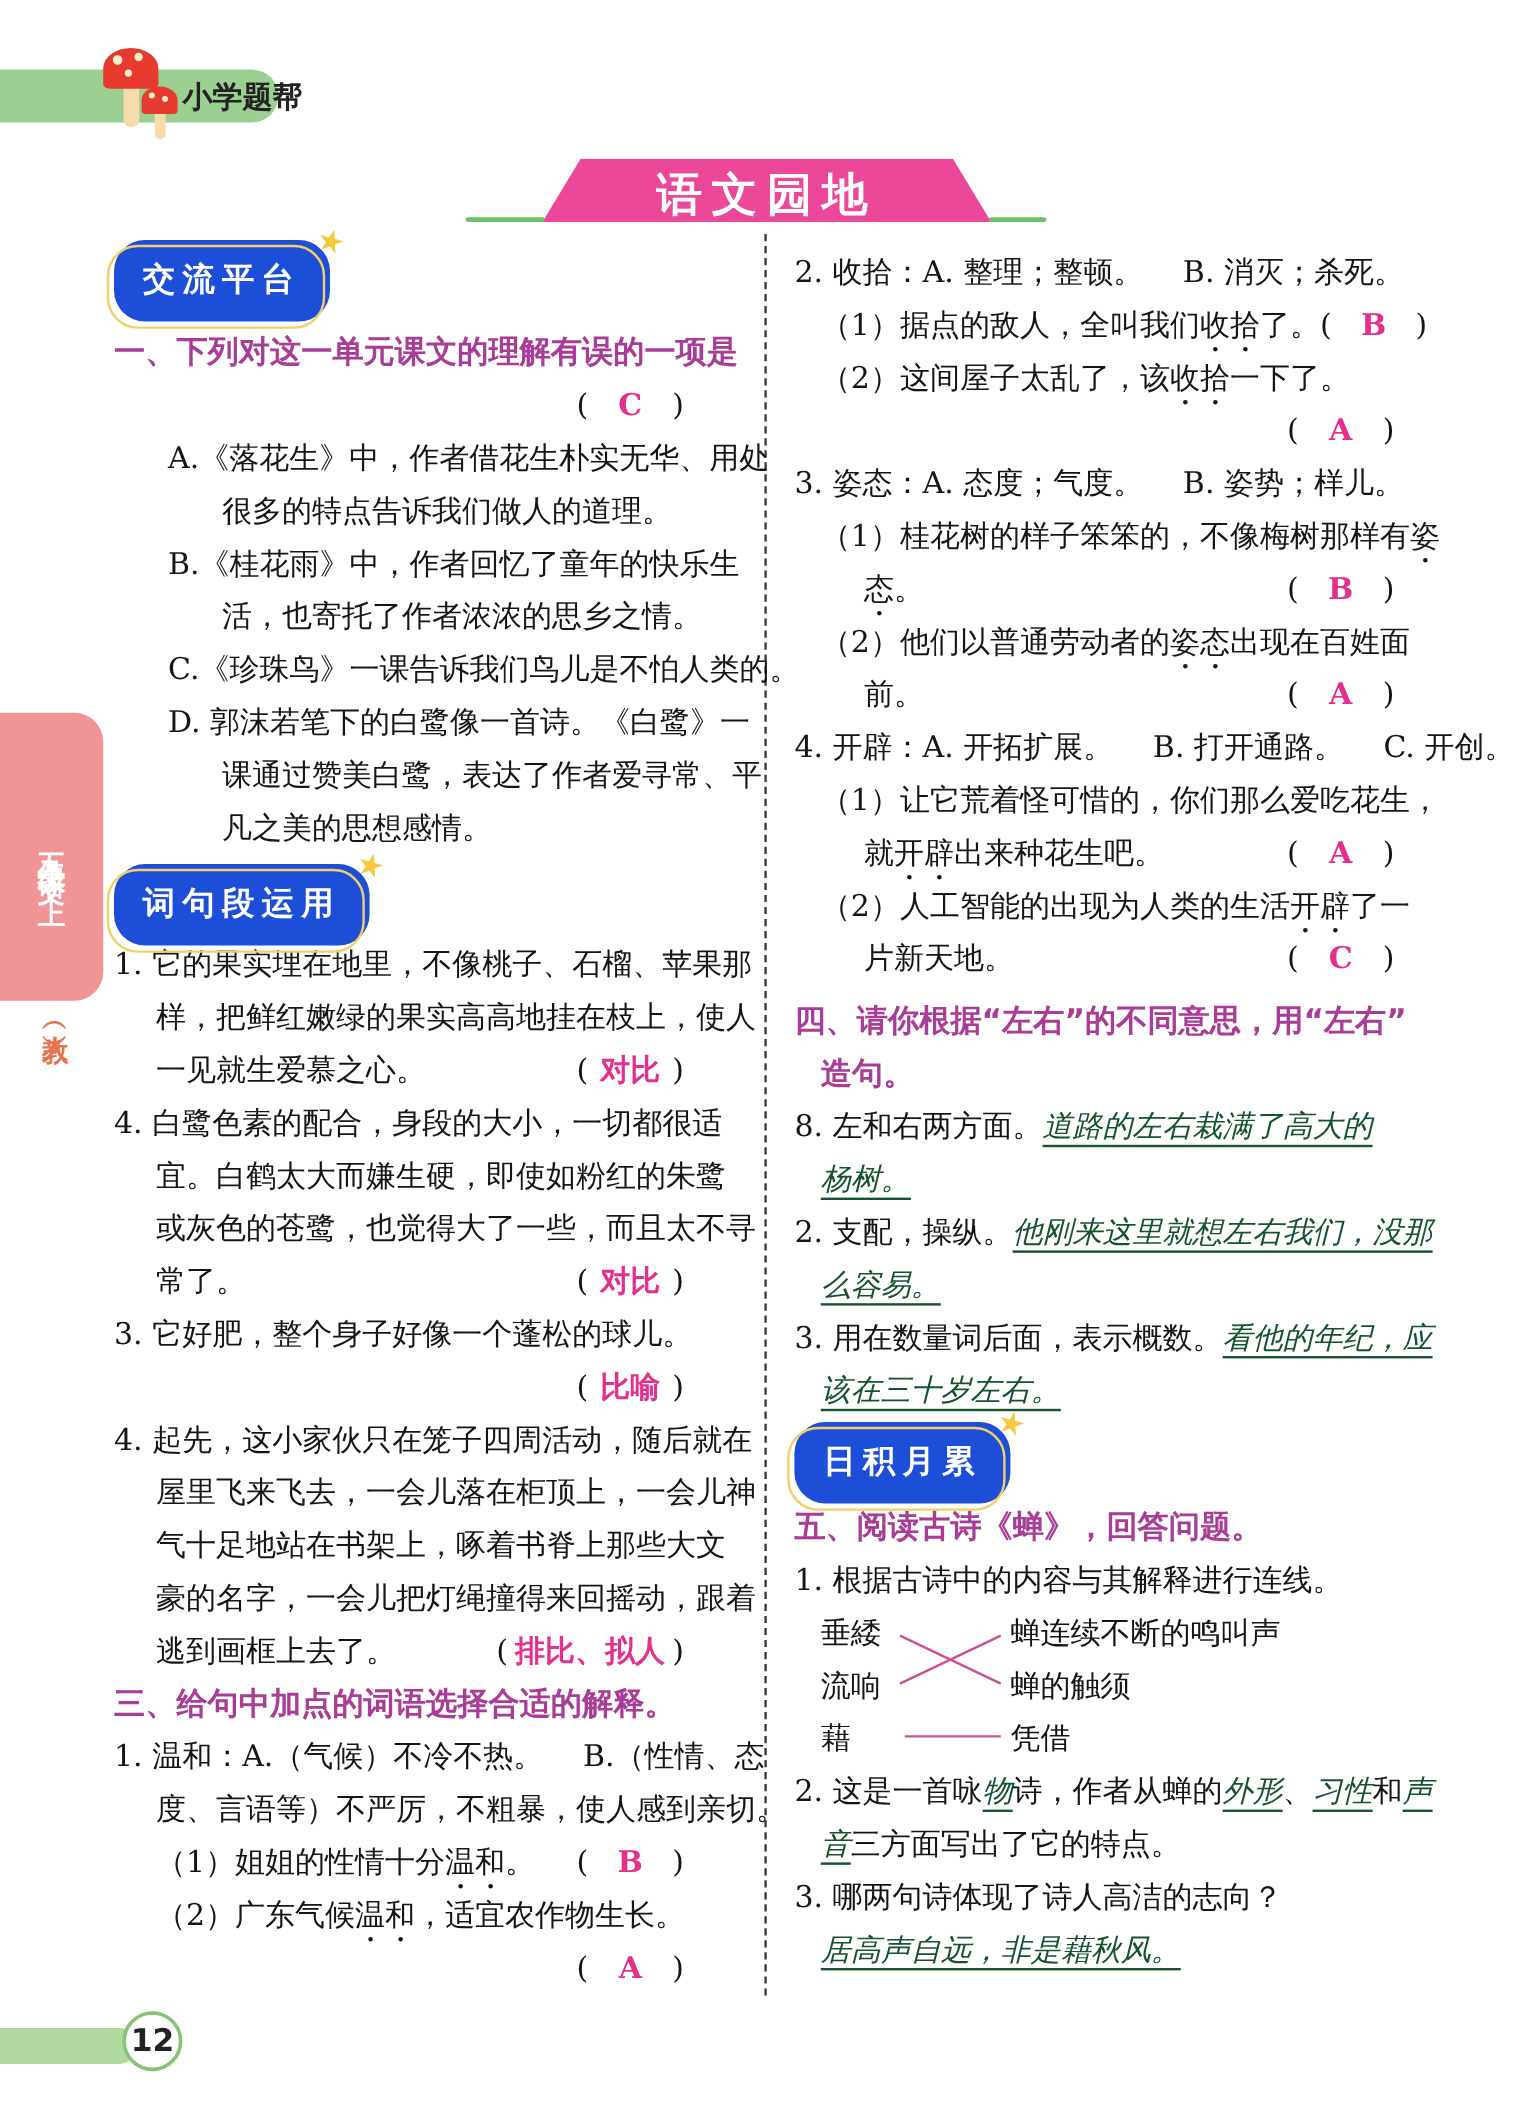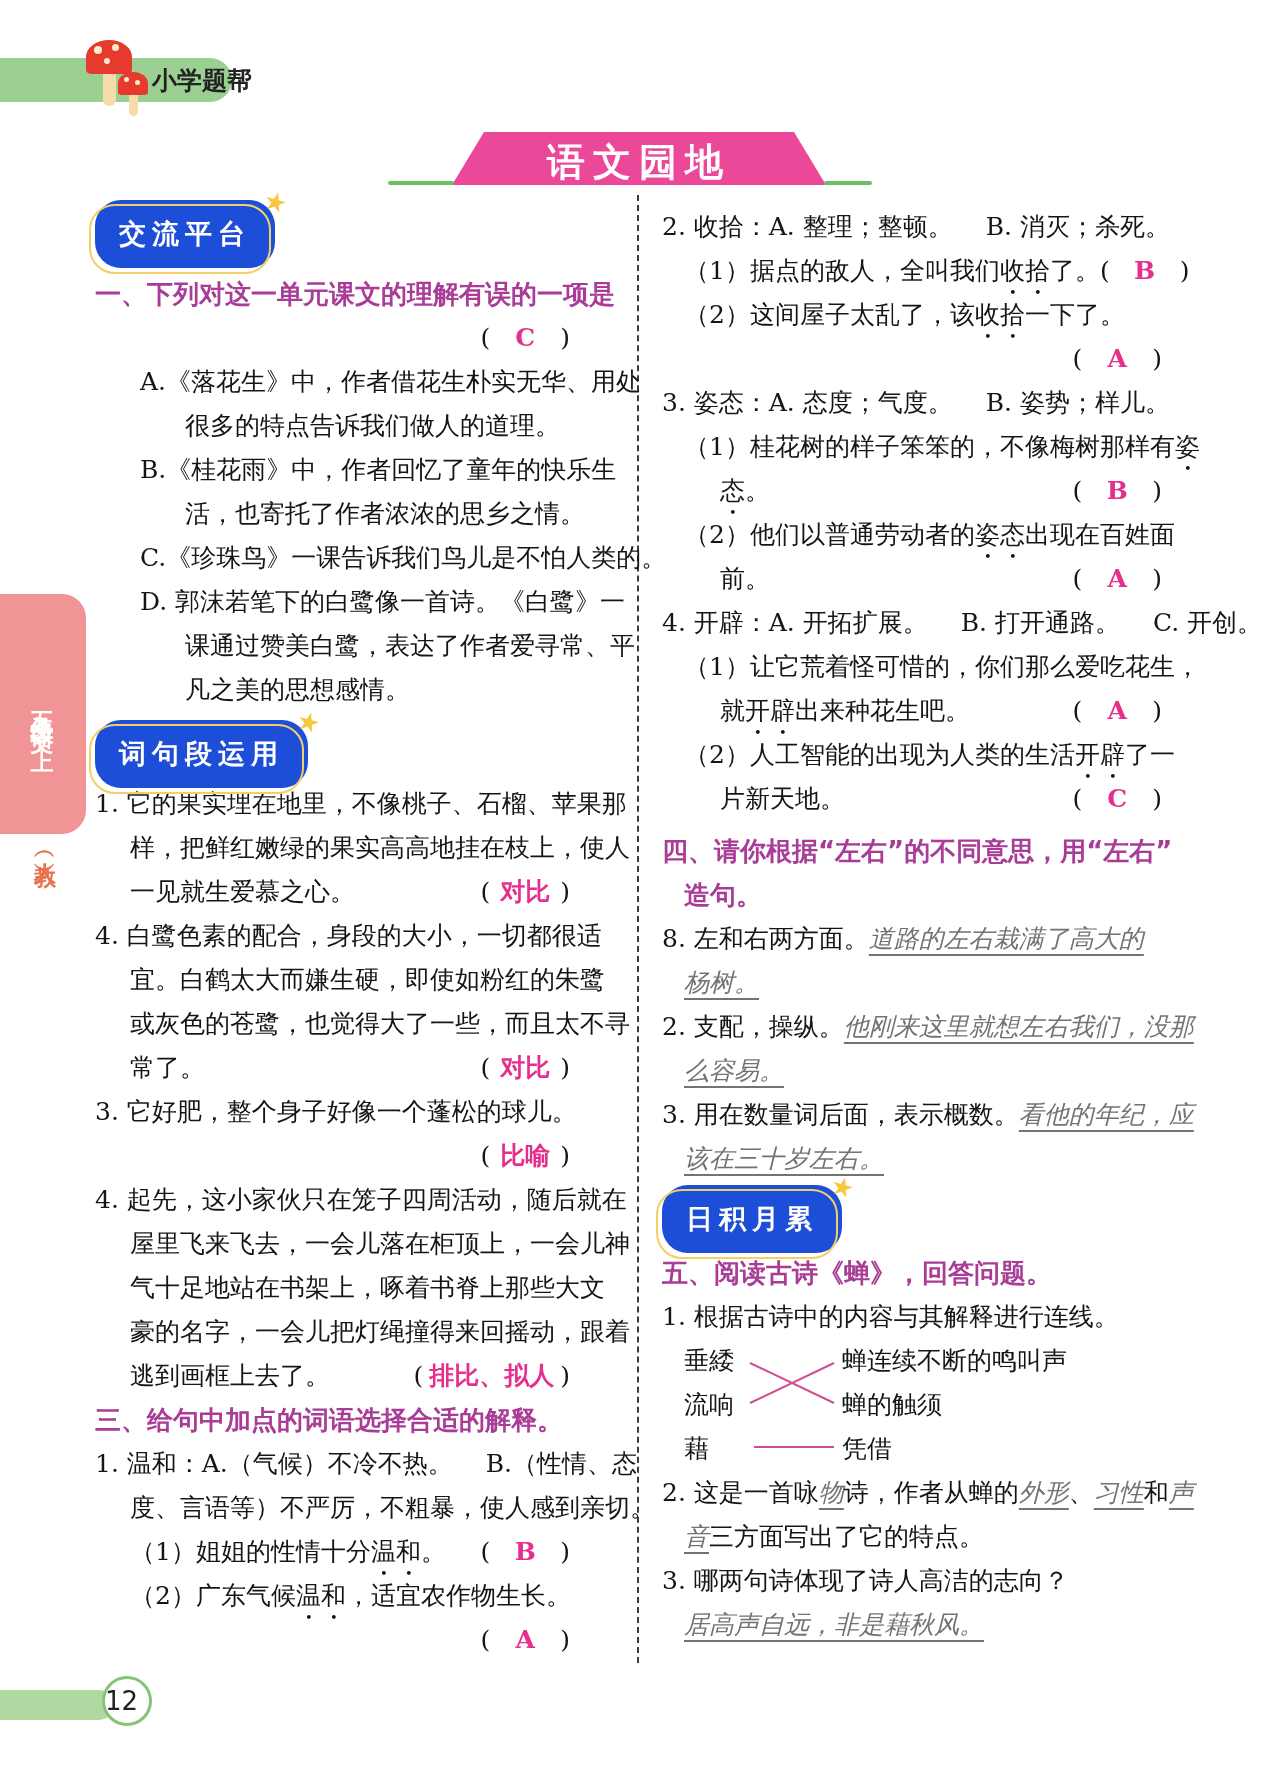--- a/index.html
+++ b/index.html
@@ -60,38 +60,38 @@
   .w{padding-left:35px;}    
   .colR .w{padding-left:22px;}
   .colR .w2{padding-left:58px;}
   .flx{display:flex;justify-content:space-between;align-items:baseline;padding-right:48px;}
   .colR .flx{padding-right:78px;}
   .ansr{text-align:right;padding-right:48px;}
   .colR .ansr{padding-right:78px;}
   .ans{color:#151515;}
   .ans .v{color:#e52f8d;font-weight:700;display:inline-block;min-width:58px;text-align:center;
           margin:0 6px;}
-  .hw{color:#737373;font-style:italic;text-decoration:underline;text-underline-offset:7px;
+  .hw{color:#14532d;font-style:italic;text-decoration:underline;text-underline-offset:7px;
       text-decoration-thickness:1.5px;margin-top:36px;}
   .dt{-webkit-text-emphasis:filled dot #111;text-emphasis:filled dot #111;
       -webkit-text-emphasis-position:under left;text-emphasis-position:under left;}
   .mt8{margin-top:8px;}
   .badge-row{height:52px;}
 
   
   .match{position:relative;}
   .match .rt{position:absolute;left:180px;top:0;}
   .match-lines{position:absolute;left:0;top:0;pointer-events:none;}
 
   
   .pageno-bar{position:absolute;left:0;top:1690px;width:114px;height:30px;background:#b2d8a2;
               border-radius:0 15px 15px 0;}
   .pageno-circle{position:absolute;left:102px;top:1676px;width:50px;height:50px;background:#fff;
                  border:3px solid #86c379;border-radius:50%;box-sizing:border-box;
-                 text-align:left;line-height:44px;font-size:26px;font-weight:400;color:#222;
+                 text-align:center;line-height:44px;font-size:26px;font-weight:700;color:#222;
                  font-family:"DejaVu Sans","Liberation Sans",sans-serif;}
 </style>
 </head>
 <body>
 
 <div class="page">
 
   <div class="brand-pill"></div>
   <div class="mush" style="left:86px;top:40px;width:46px;height:66px;">
     <span class="stem" style="left:17px;top:26px;width:13px;height:40px;"></span>

